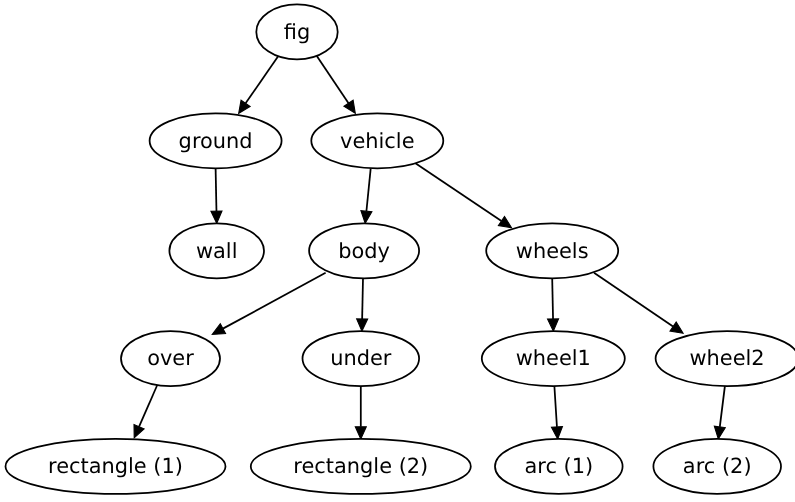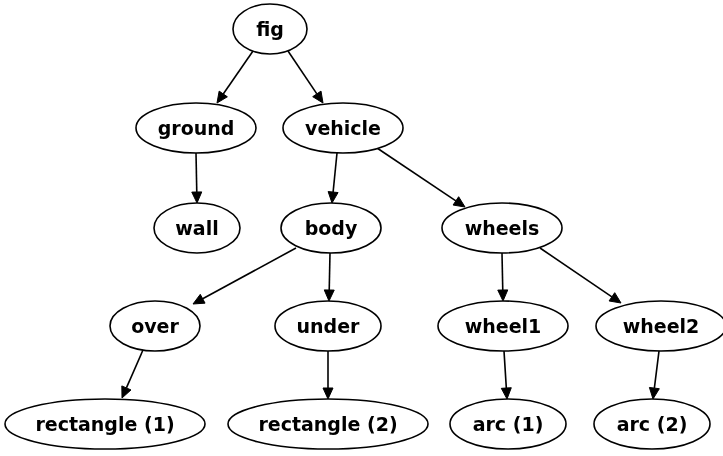--- a/index.html
+++ b/index.html
@@ -11,21 +11,20 @@
     width: 723px;
     height: 456px;
     font-family: "DejaVu Sans", sans-serif;
     overflow: hidden;
   }
   #graph-root {
     position: relative;
     width: 723px;
     height: 456px;
     background: #ffffff;
-    font-weight: bold;
   }
   svg#graph-svg {
     display: block;
     width: 723px;
     height: 456px;
   }
   .node-ellipse {
     fill: #ffffff;
     stroke: #000000;
     stroke-width: 1.6;

